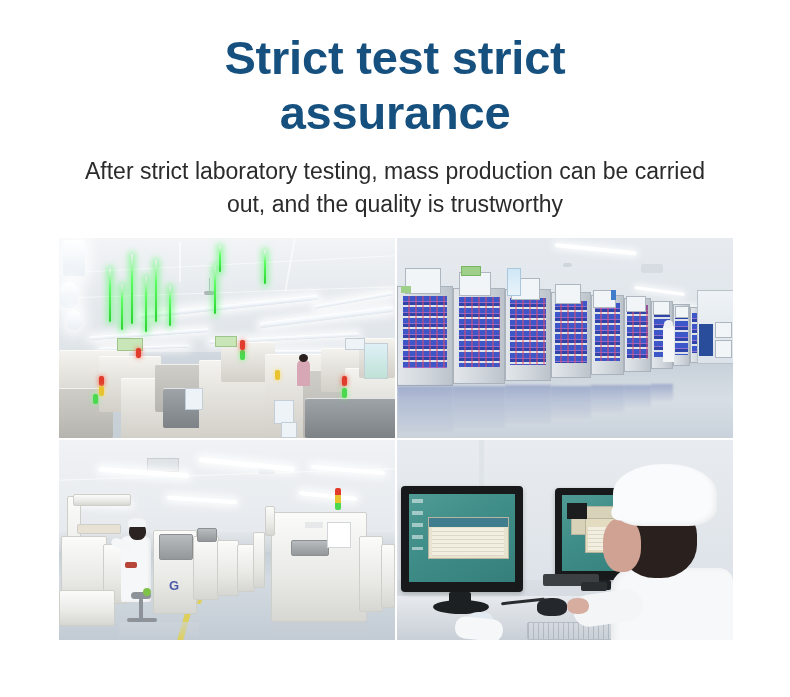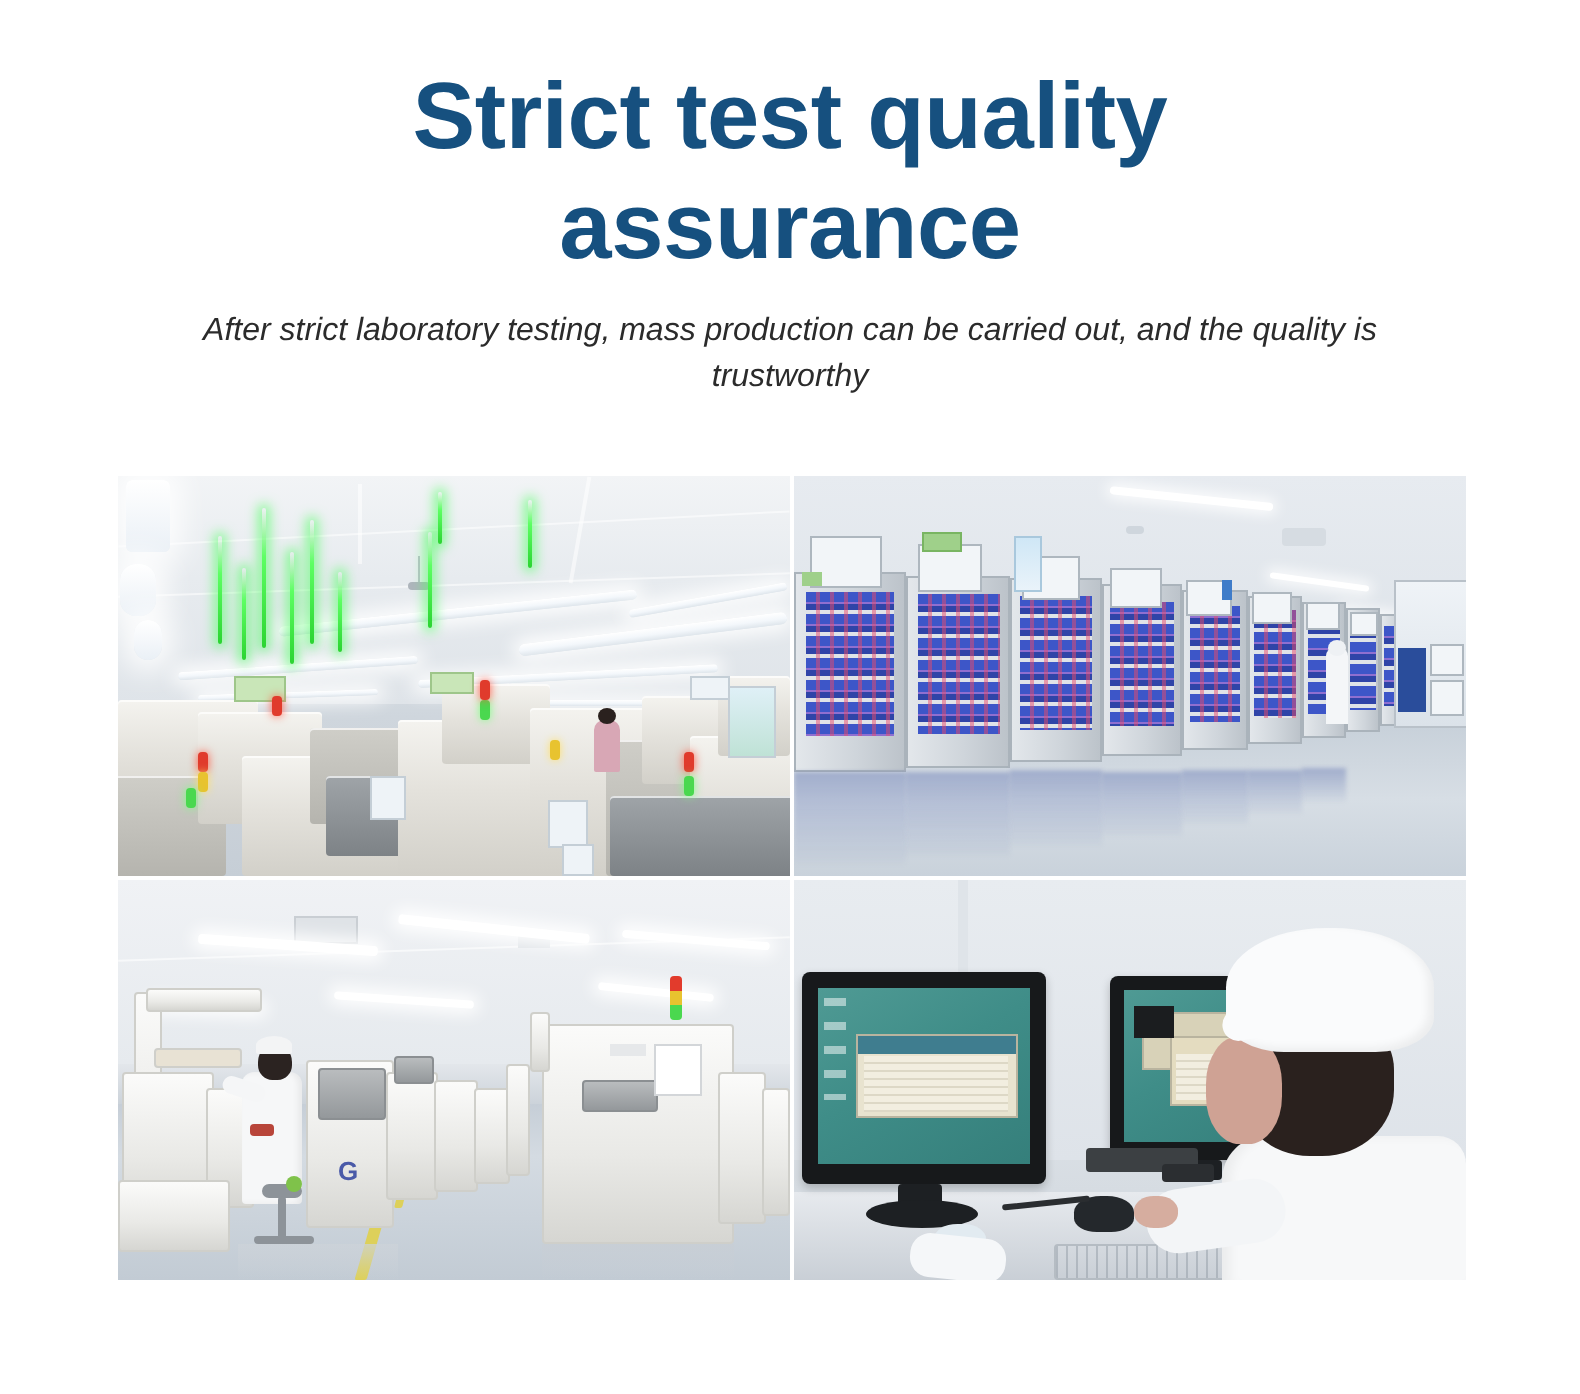--- a/index.html
+++ b/index.html
@@ -21,27 +21,26 @@
   .title{
     font-size:47px;
     font-weight:bold;
     color:#16507f;
     line-height:1.18;
     letter-spacing:-0.2px;
     margin:0 auto;
     max-width:560px;
   }
   .subtitle{
-    font-size:16px;
+    font-size:23px;
     color:#2b2b2b;
     line-height:1.42;
     margin:14px auto 0 auto;
     max-width:660px;
     font-weight:400;
-    font-style:italic;
   }
 
   
   .grid{
     position:absolute;
     left:59px;top:238px;
     width:673px;height:402px;
     display:grid;
     grid-template-columns:336px 336px;
     grid-template-rows:200px 200px;
@@ -181,21 +180,21 @@
     box-shadow:inset 4px 0 6px rgba(0,0,0,.05);}
   .p4 .parm{position:absolute;background:#f3f5f7;border-radius:20px;}
   .p4 .phand{position:absolute;background:#d6ad9f;border-radius:45%;}
 </style>
 </head>
 <body>
 
 <div class="page">
 
   <div class="heading">
-    <div class="title">Strict test quality assurance</div>
+    <div class="title">Strict test strict assurance</div>
     <div class="subtitle">After strict laboratory testing, mass production can be carried out, and the quality is trustworthy</div>
   </div>
 
   <div class="grid">
 
     <div class="cell p1">
       <div class="ceiling"></div>
       <div class="ceil-seam" style="left:0;top:26px;width:100%;transform:rotate(-3deg);"></div>
       <div class="ceil-seam" style="left:0;top:54px;width:100%;transform:rotate(-2deg);"></div>
       <div class="ceil-seam" style="left:120px;top:4px;width:2px;height:40px;"></div>

